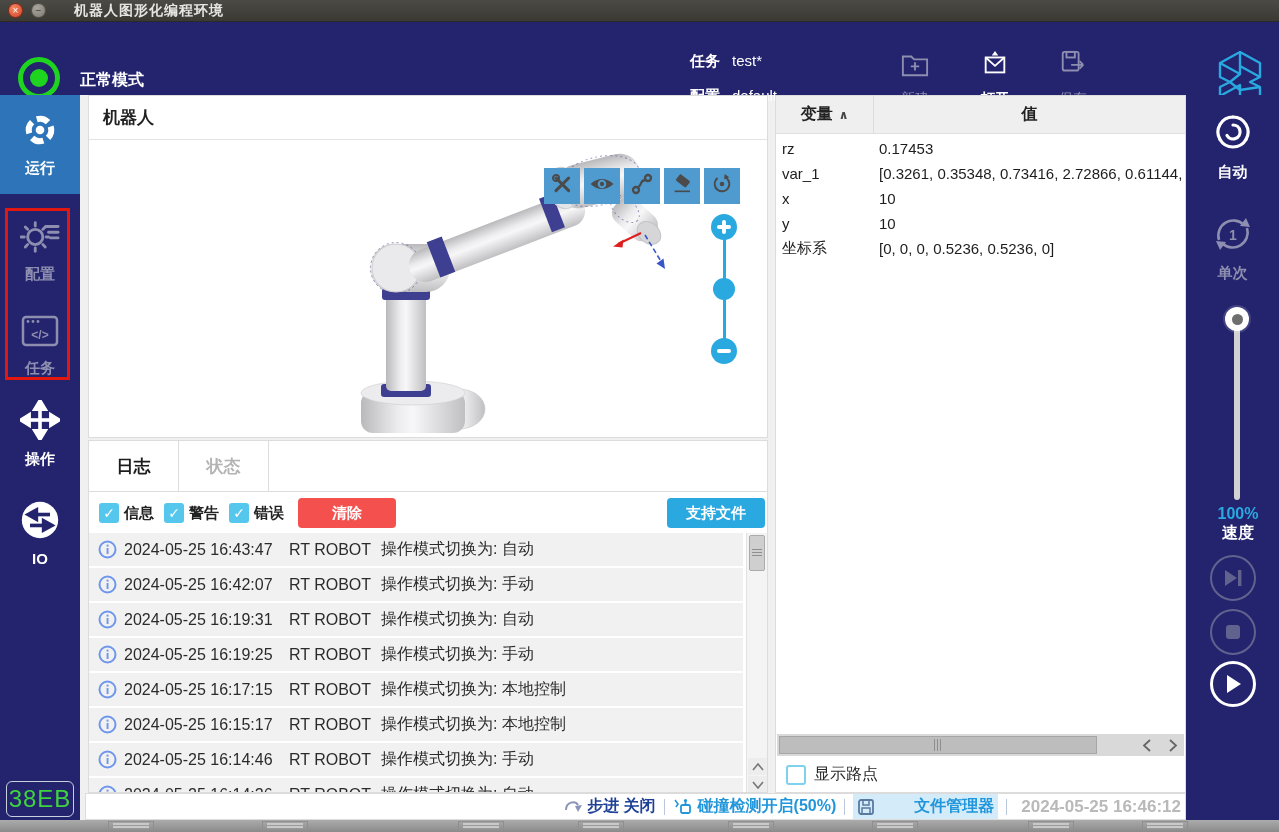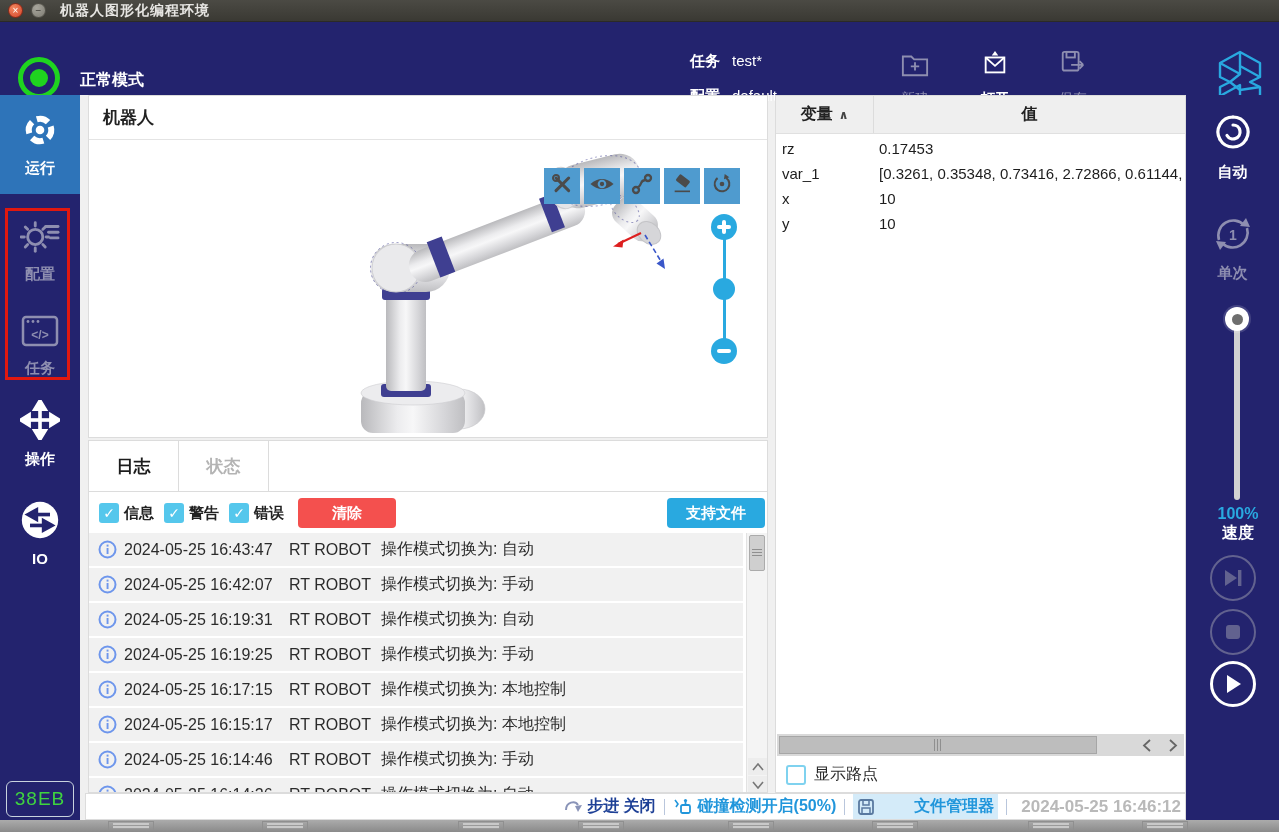--- a/index.html
+++ b/index.html
@@ -9,21 +9,21 @@
 
   
   .titlebar { position:absolute; left:0; top:0; width:1279px; height:22px;
     background:linear-gradient(#4b4a44,#3a3933); border-bottom:1px solid #2b2a26;
     display:flex; align-items:center; }
   .win-btn { width:15px; height:15px; border-radius:50%; margin-left:8px;
     display:flex; align-items:center; justify-content:center;
     font-size:10px; line-height:1; color:#fff; cursor:default; }
   .win-btn.close { background:radial-gradient(circle at 35% 30%, #f3875f, #d4452c); border:1px solid #8c2a18; }
   .win-btn.min { background:radial-gradient(circle at 35% 30%, #a8a69d, #7d7b72); border:1px solid #55534c; color:#3a3933; }
-  .win-title { color:#e6e5e2; font-weight:bold; font-size:14px; margin-left:14px; letter-spacing:1px; }
+  .win-title { color:#e6e5e2; font-weight:bold; font-size:14px; margin-left:28px; letter-spacing:1px; }
 
   
   .header { position:absolute; left:0; top:22px; width:1279px; height:73px; background:#23236E; }
   .mode-ind { position:absolute; left:18px; top:35px; width:42px; height:42px; border-radius:50%;
     border:5px solid #1fd41f; display:flex; align-items:center; justify-content:center; }
   .mode-ind .dot { width:18px; height:18px; border-radius:50%; background:#1fd41f; }
   .mode-label { position:absolute; left:80px; top:48px; color:#fff; font-weight:bold; font-size:16px; }
   .tc-row { position:absolute; left:690px; color:#fff; font-size:15px; display:flex; gap:12px; align-items:baseline; }
   .tc-row .lbl { font-weight:bold; }
   .header-action { position:absolute; top:28px; width:64px; height:58px; display:flex; flex-direction:column;
@@ -35,21 +35,21 @@
 
   
   .left-sidebar { position:absolute; left:0; top:95px; width:80px; height:725px; background:#23236E; }
   .side-item { position:absolute; left:0; width:80px; display:flex; flex-direction:column; align-items:center; cursor:pointer; }
   .side-item .slabel { font-size:15px; font-weight:bold; margin-top:6px; }
   .side-item.active-bg { background:#2E74B9; }
   .txt-white { color:#ffffff; }
   .txt-dim { color:#8E8EB0; }
   .red-frame { position:absolute; left:5px; top:113px; width:65px; height:172px; border:3px solid #E1180F; }
   .badge { position:absolute; left:6px; top:686px; width:68px; height:36px; border:1px solid #c8d2de; border-radius:6px;
-    color:#3FD43F; font-size:19px; display:flex; align-items:center; justify-content:center; letter-spacing:1px; }
+    color:#3FD43F; font-size:24px; display:flex; align-items:center; justify-content:center; letter-spacing:1px; }
 
   
   .robot-panel { position:absolute; left:88px; top:95px; width:680px; height:343px; background:#fff; border:1px solid #dcdcdc; }
   .panel-title { height:44px; border-bottom:1px solid #e4e4e4; display:flex; align-items:center; padding-left:14px;
     font-size:17px; font-weight:bold; color:#222; }
   .view3d { position:absolute; left:0; top:45px; width:678px; height:296px; background:#fff; overflow:hidden; }
   .view-toolbar { position:absolute; left:455px; top:27px; display:flex; gap:4px; }
   .tool-btn { width:36px; height:36px; background:#4F9BCF; display:flex; align-items:center; justify-content:center; cursor:pointer; }
   .zoom-ctrl { position:absolute; left:621px; top:73px; width:28px; height:150px; }
   .zline { position:absolute; left:12.5px; top:13px; width:3px; height:124px; background:#29A9E0; }
@@ -552,20 +552,24 @@
       <span class="var-value">[0.3261, 0.35348, 0.73416, 2.72866, 0.61144, -1.</span>
     </div>
     <div class="var-row" style="top:90px;">
       <span class="var-name">x</span>
       <span class="var-value">10</span>
     </div>
     <div class="var-row" style="top:115px;">
       <span class="var-name">y</span>
       <span class="var-value">10</span>
     </div>
+    <div class="var-row" style="top:140px;">
+      <span class="var-name">坐标系</span>
+      <span class="var-value">[0, 0, 0, 0.5236, 0.5236, 0]</span>
+    </div>
 
     <div class="hscroll">
       <div class="hthumb">
           <div class="hgrip"></div>
         </div>
       <div class="harrows">
         <svg width="9" height="13" viewBox="0 0 9 13">
             <polyline points="8,1 2,6.5 8,12" fill="none" stroke="#666" stroke-width="1.8"></polyline>
           </svg>
         <svg width="9" height="13" viewBox="0 0 9 13">

